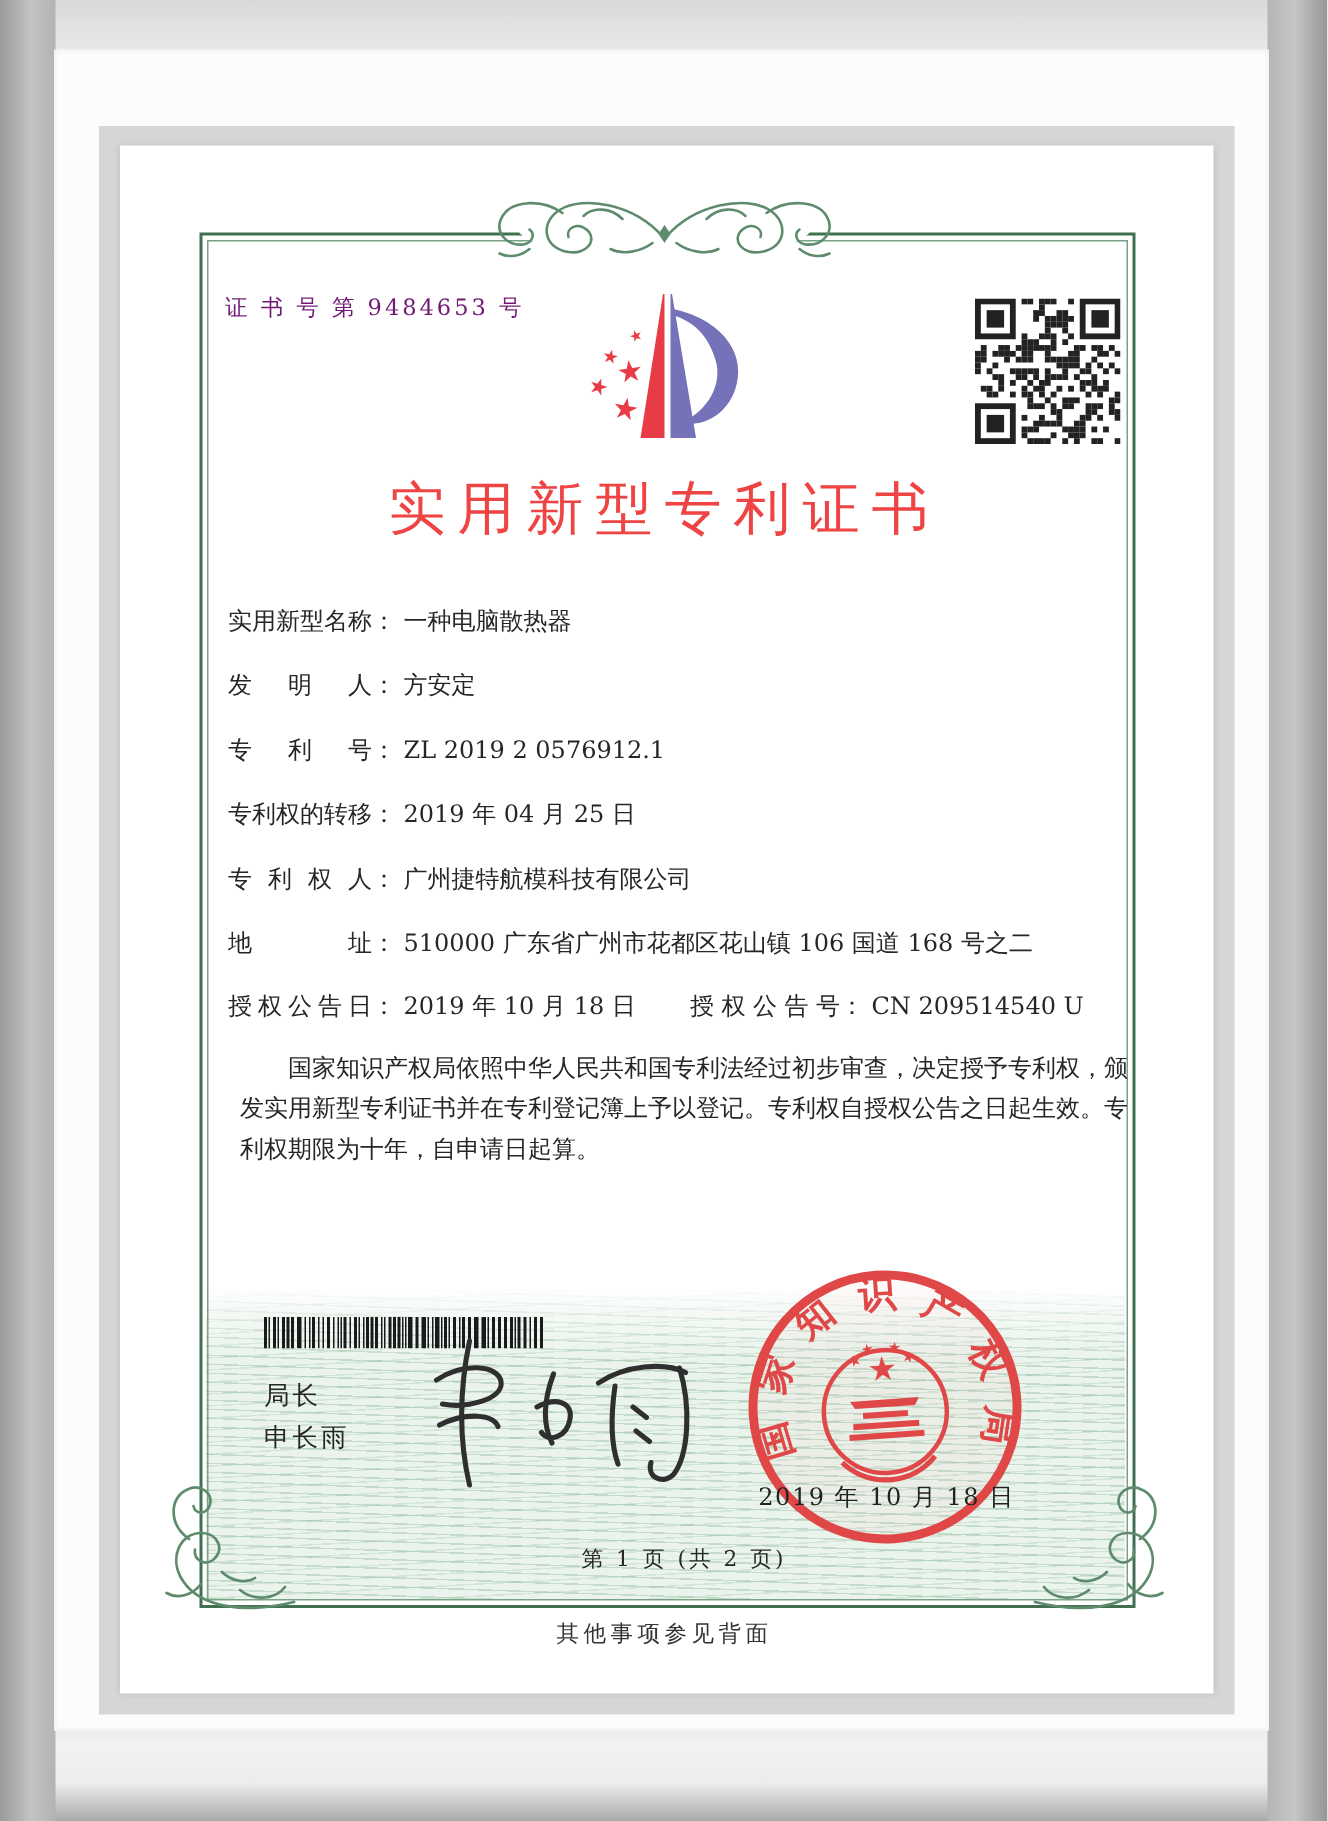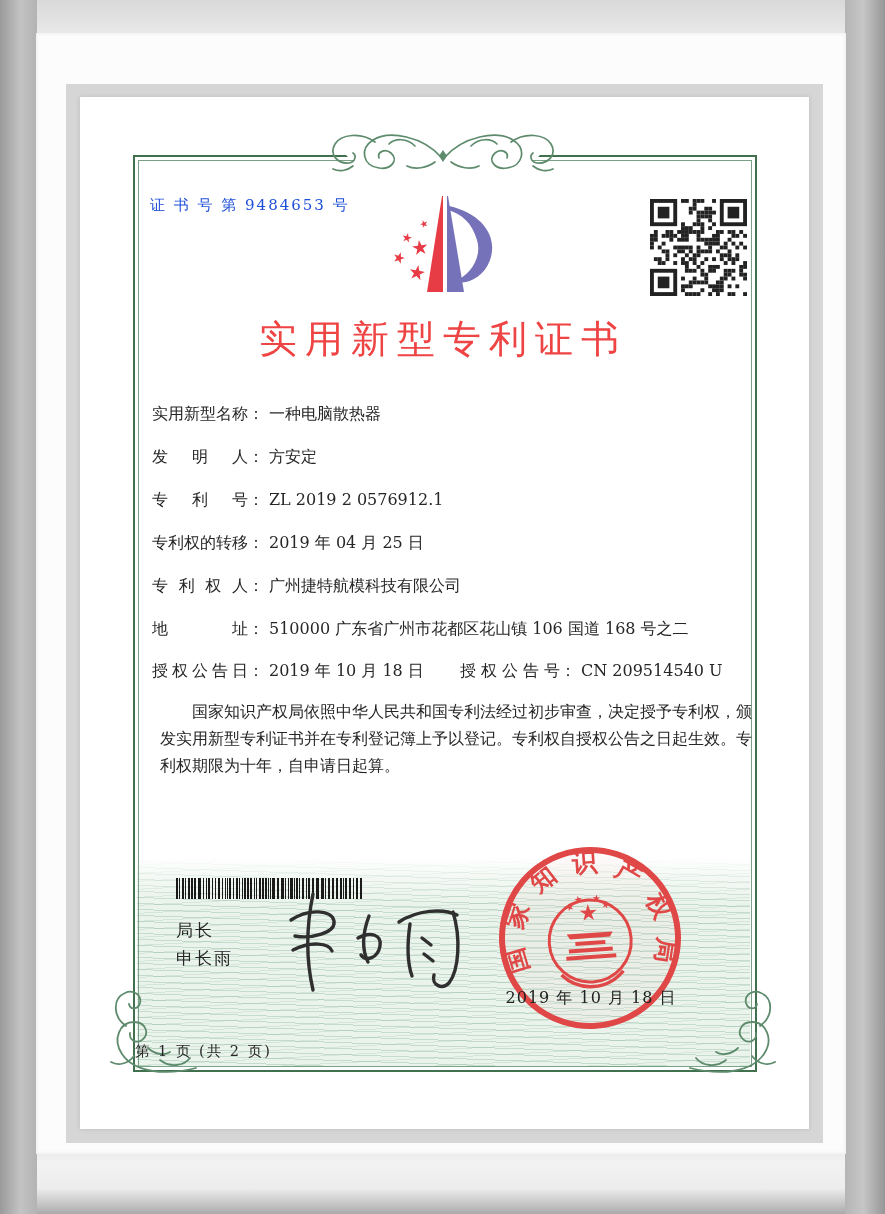--- a/index.html
+++ b/index.html
@@ -22,34 +22,34 @@
   .fr-lip{left:66px;top:84px;right:62px;bottom:71px;background:#d6d6d6;}
   .paper{left:80px;top:97px;right:76px;bottom:85px;background:#ffffff;box-shadow:0 0 5px rgba(0,0,0,.12);}
   
   .band{left:137px;top:858px;width:613px;height:208px;background-color:var(--band-green);
      background-image:repeating-linear-gradient(2deg,rgba(110,165,128,.30) 0 1px,transparent 1px 6px),
                       repeating-linear-gradient(-3deg,rgba(110,165,128,.18) 0 1px,transparent 1px 8px);
      -webkit-mask-image:linear-gradient(180deg,rgba(0,0,0,0) 0,rgba(0,0,0,.55) 20px,#000 48px);
      mask-image:linear-gradient(180deg,rgba(0,0,0,0) 0,rgba(0,0,0,.55) 20px,#000 48px);}
   .border-outer{left:133px;top:155px;width:620px;height:913px;border:2px solid var(--border-green);}
   .border-inner{position:absolute;left:3px;top:3px;right:3px;bottom:3px;border:1px solid #79a186;}
-  .certno{left:150px;top:196px;font-size:15px;letter-spacing:2px;color:#1d4ed8;}
+  .certno{left:150px;top:196px;font-size:15px;letter-spacing:2px;color:#701a75;}
   .title{left:133px;top:314px;width:620px;text-align:center;font-size:38px;letter-spacing:8px;
          font-weight:400;color:#ef4444;}
   .field-row{left:152px;width:600px;position:absolute;font-size:16px;white-space:nowrap;}
   .flabel{display:inline-block;width:96px;text-align:justify;text-align-last:justify;}
   .fcolon{display:inline-block;}
   .fvalue{margin-left:5px;}
   .grant2{position:absolute;left:308px;top:0;}
   .flabel2{display:inline-block;width:100px;text-align:justify;text-align-last:justify;}
   .paras{left:160px;top:698px;width:592px;font-size:16px;line-height:27px;text-align:justify;}
   .paras p{margin:0;text-indent:2em;}
   .sig-title{left:176px;top:919px;font-size:17px;letter-spacing:2px;}
   .sig-name{left:176px;top:947px;font-size:17px;letter-spacing:2px;}
-  .footer-page{left:135px;top:1030px;width:620px;font-size:14.5px;letter-spacing:2px;margin-top:12px;}
+  .footer-page{left:146px;top:1030px;width:620px;text-align:center;font-size:14.5px;letter-spacing:2px;}
   .back-note{left:133px;top:1080px;width:620px;text-align:center;font-size:15px;letter-spacing:3px;color:#333;}
   .seal-wrap{left:495px;top:843px;width:190px;height:190px;transform:rotate(-4deg);}
   .seal-date{left:505px;top:988px;width:172px;text-align:center;font-size:16px;letter-spacing:1px;color:#222;}
   .abs{position:absolute;}
 </style>
 </head>
 <body>
 
 <div class="stage">
 
@@ -458,13 +458,14 @@
       <path d="M72,90 L118,90 L115,95 L75,95 Z" stroke="none"></path>
       <rect x="80" y="98" width="30" height="4" stroke="none"></rect>
       <rect x="73" y="105" width="44" height="4" stroke="none"></rect>
       <rect x="70" y="112" width="50" height="4" stroke="none"></rect>
       <path d="M64,130 A42,42 0 0 0 126,130" fill="none" stroke-width="3.5"></path>
     </g>
   </svg>
   <div class="abs seal-date">2019 年 10 月 18 日</div>
 
   <div class="abs footer-page">第 1 页 (共 2 页)</div>
+  <div class="abs back-note">其他事项参见背面</div>
 </div>
 
 </body></html>

